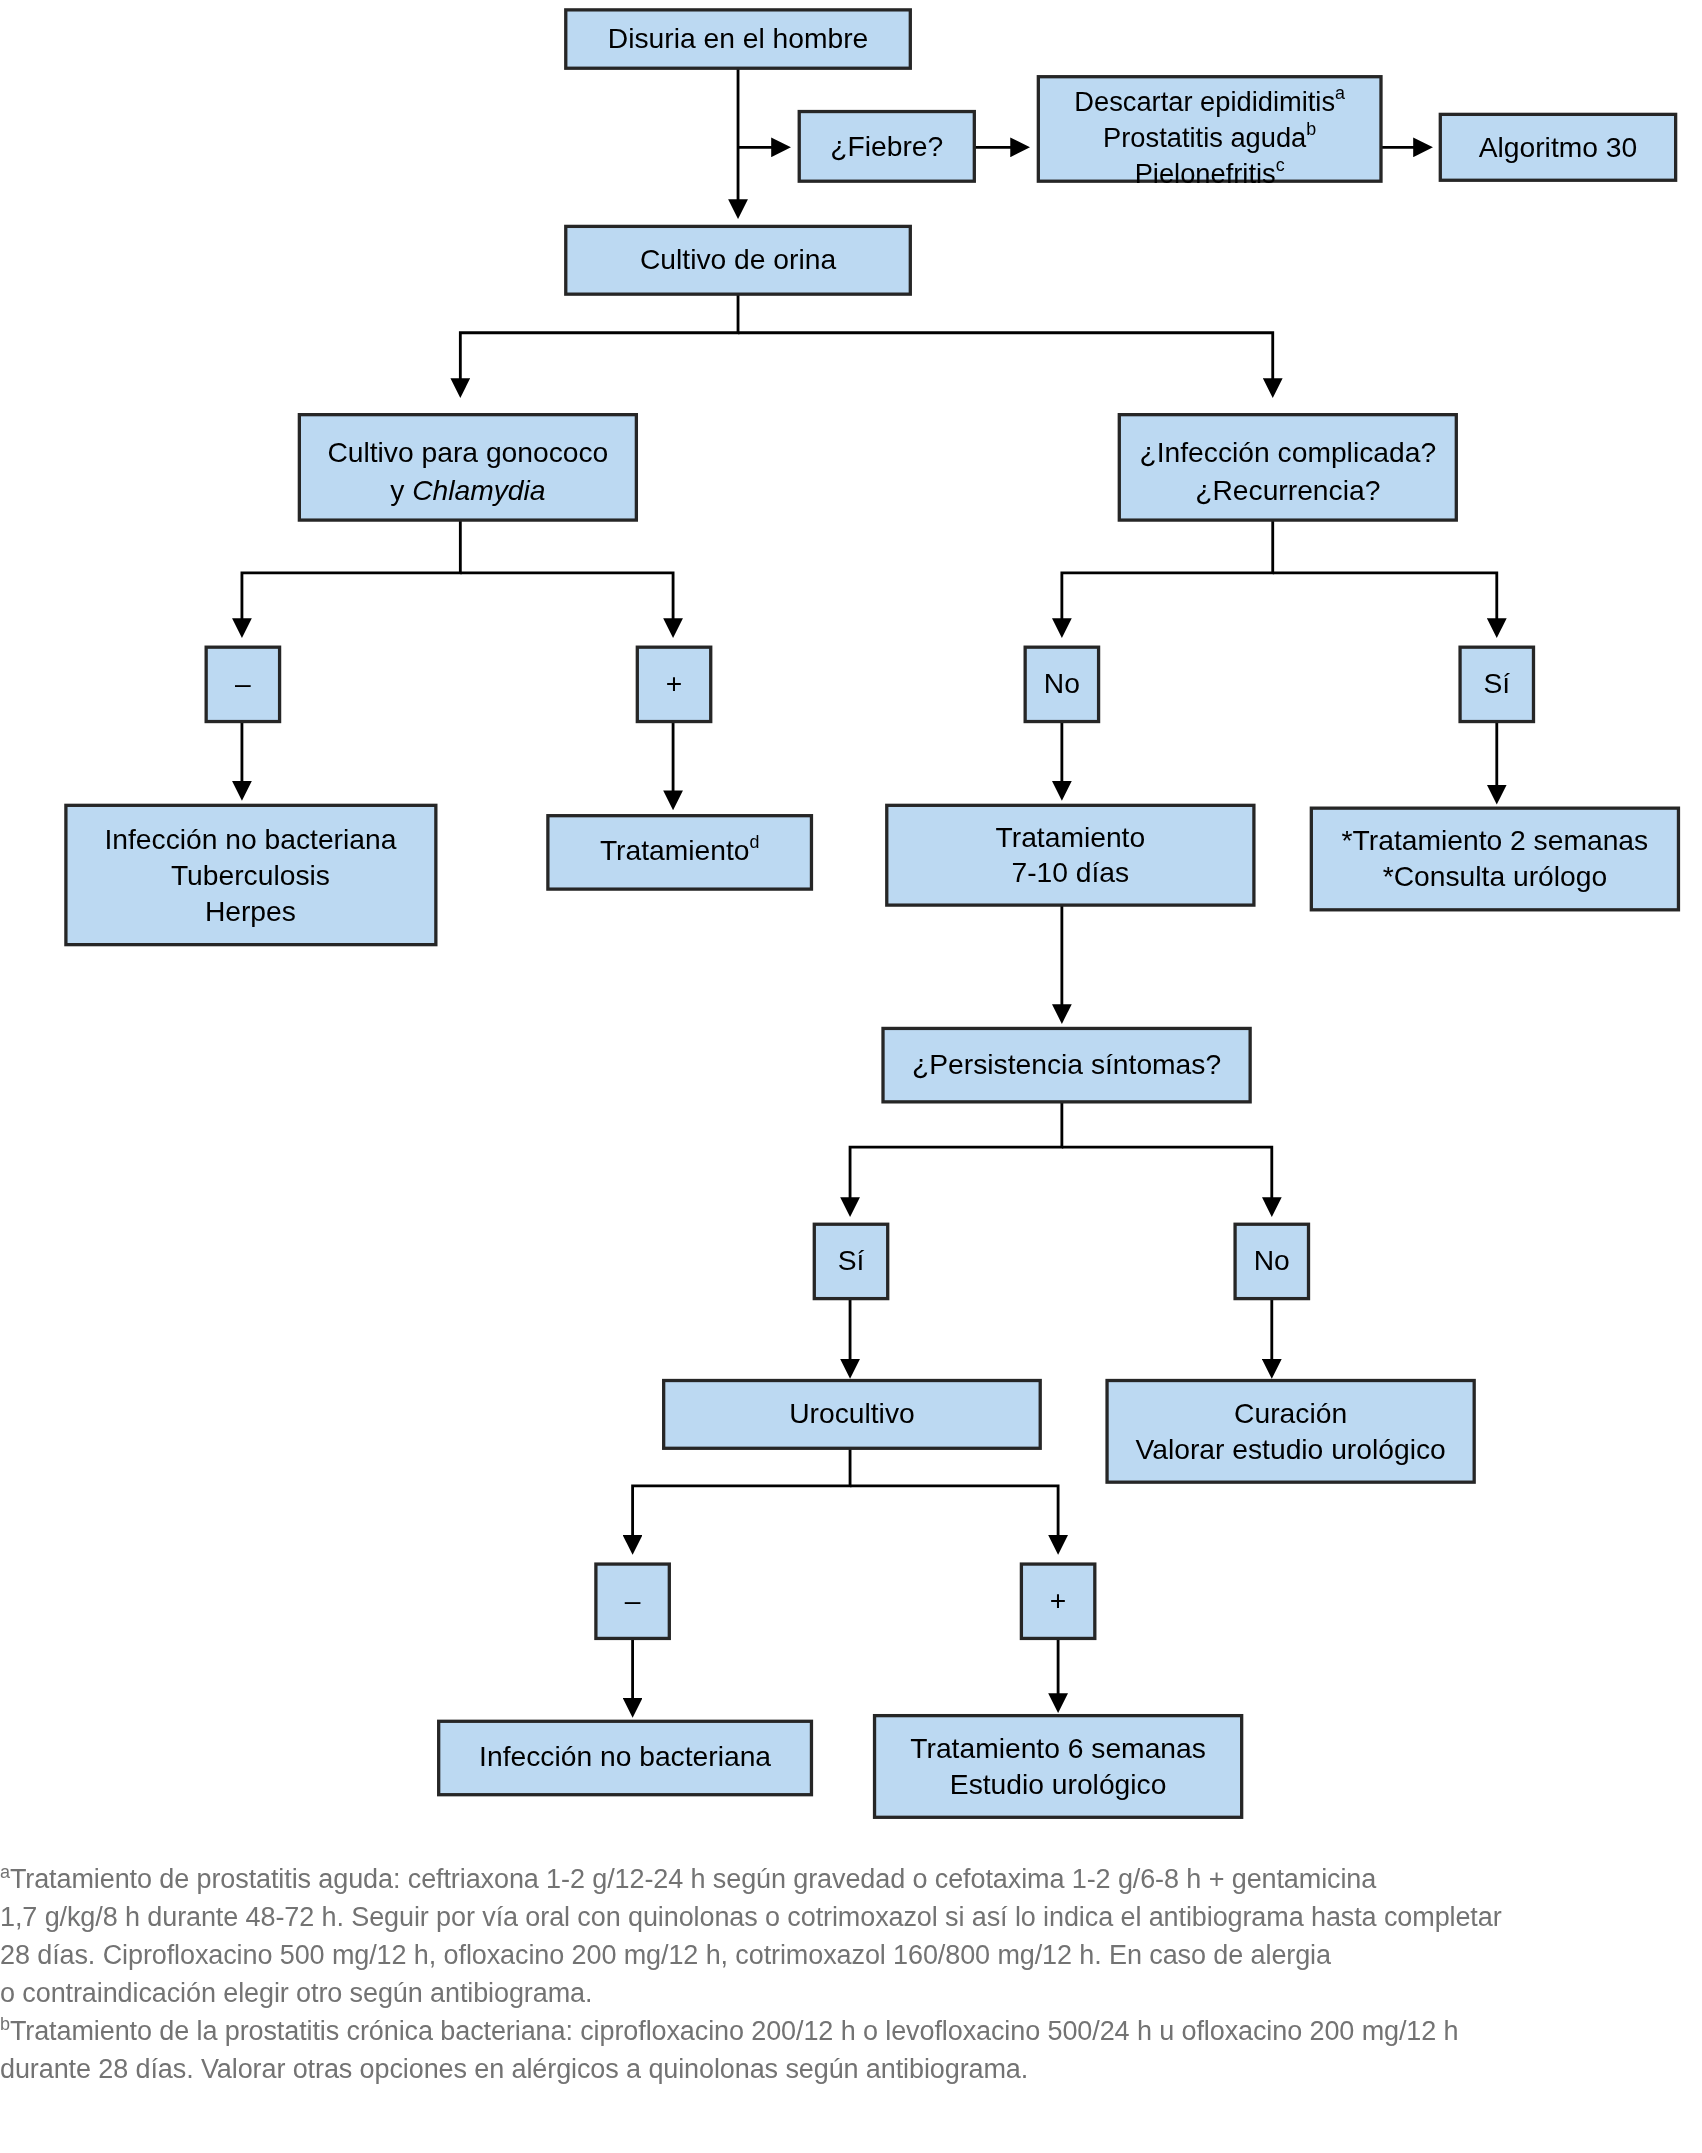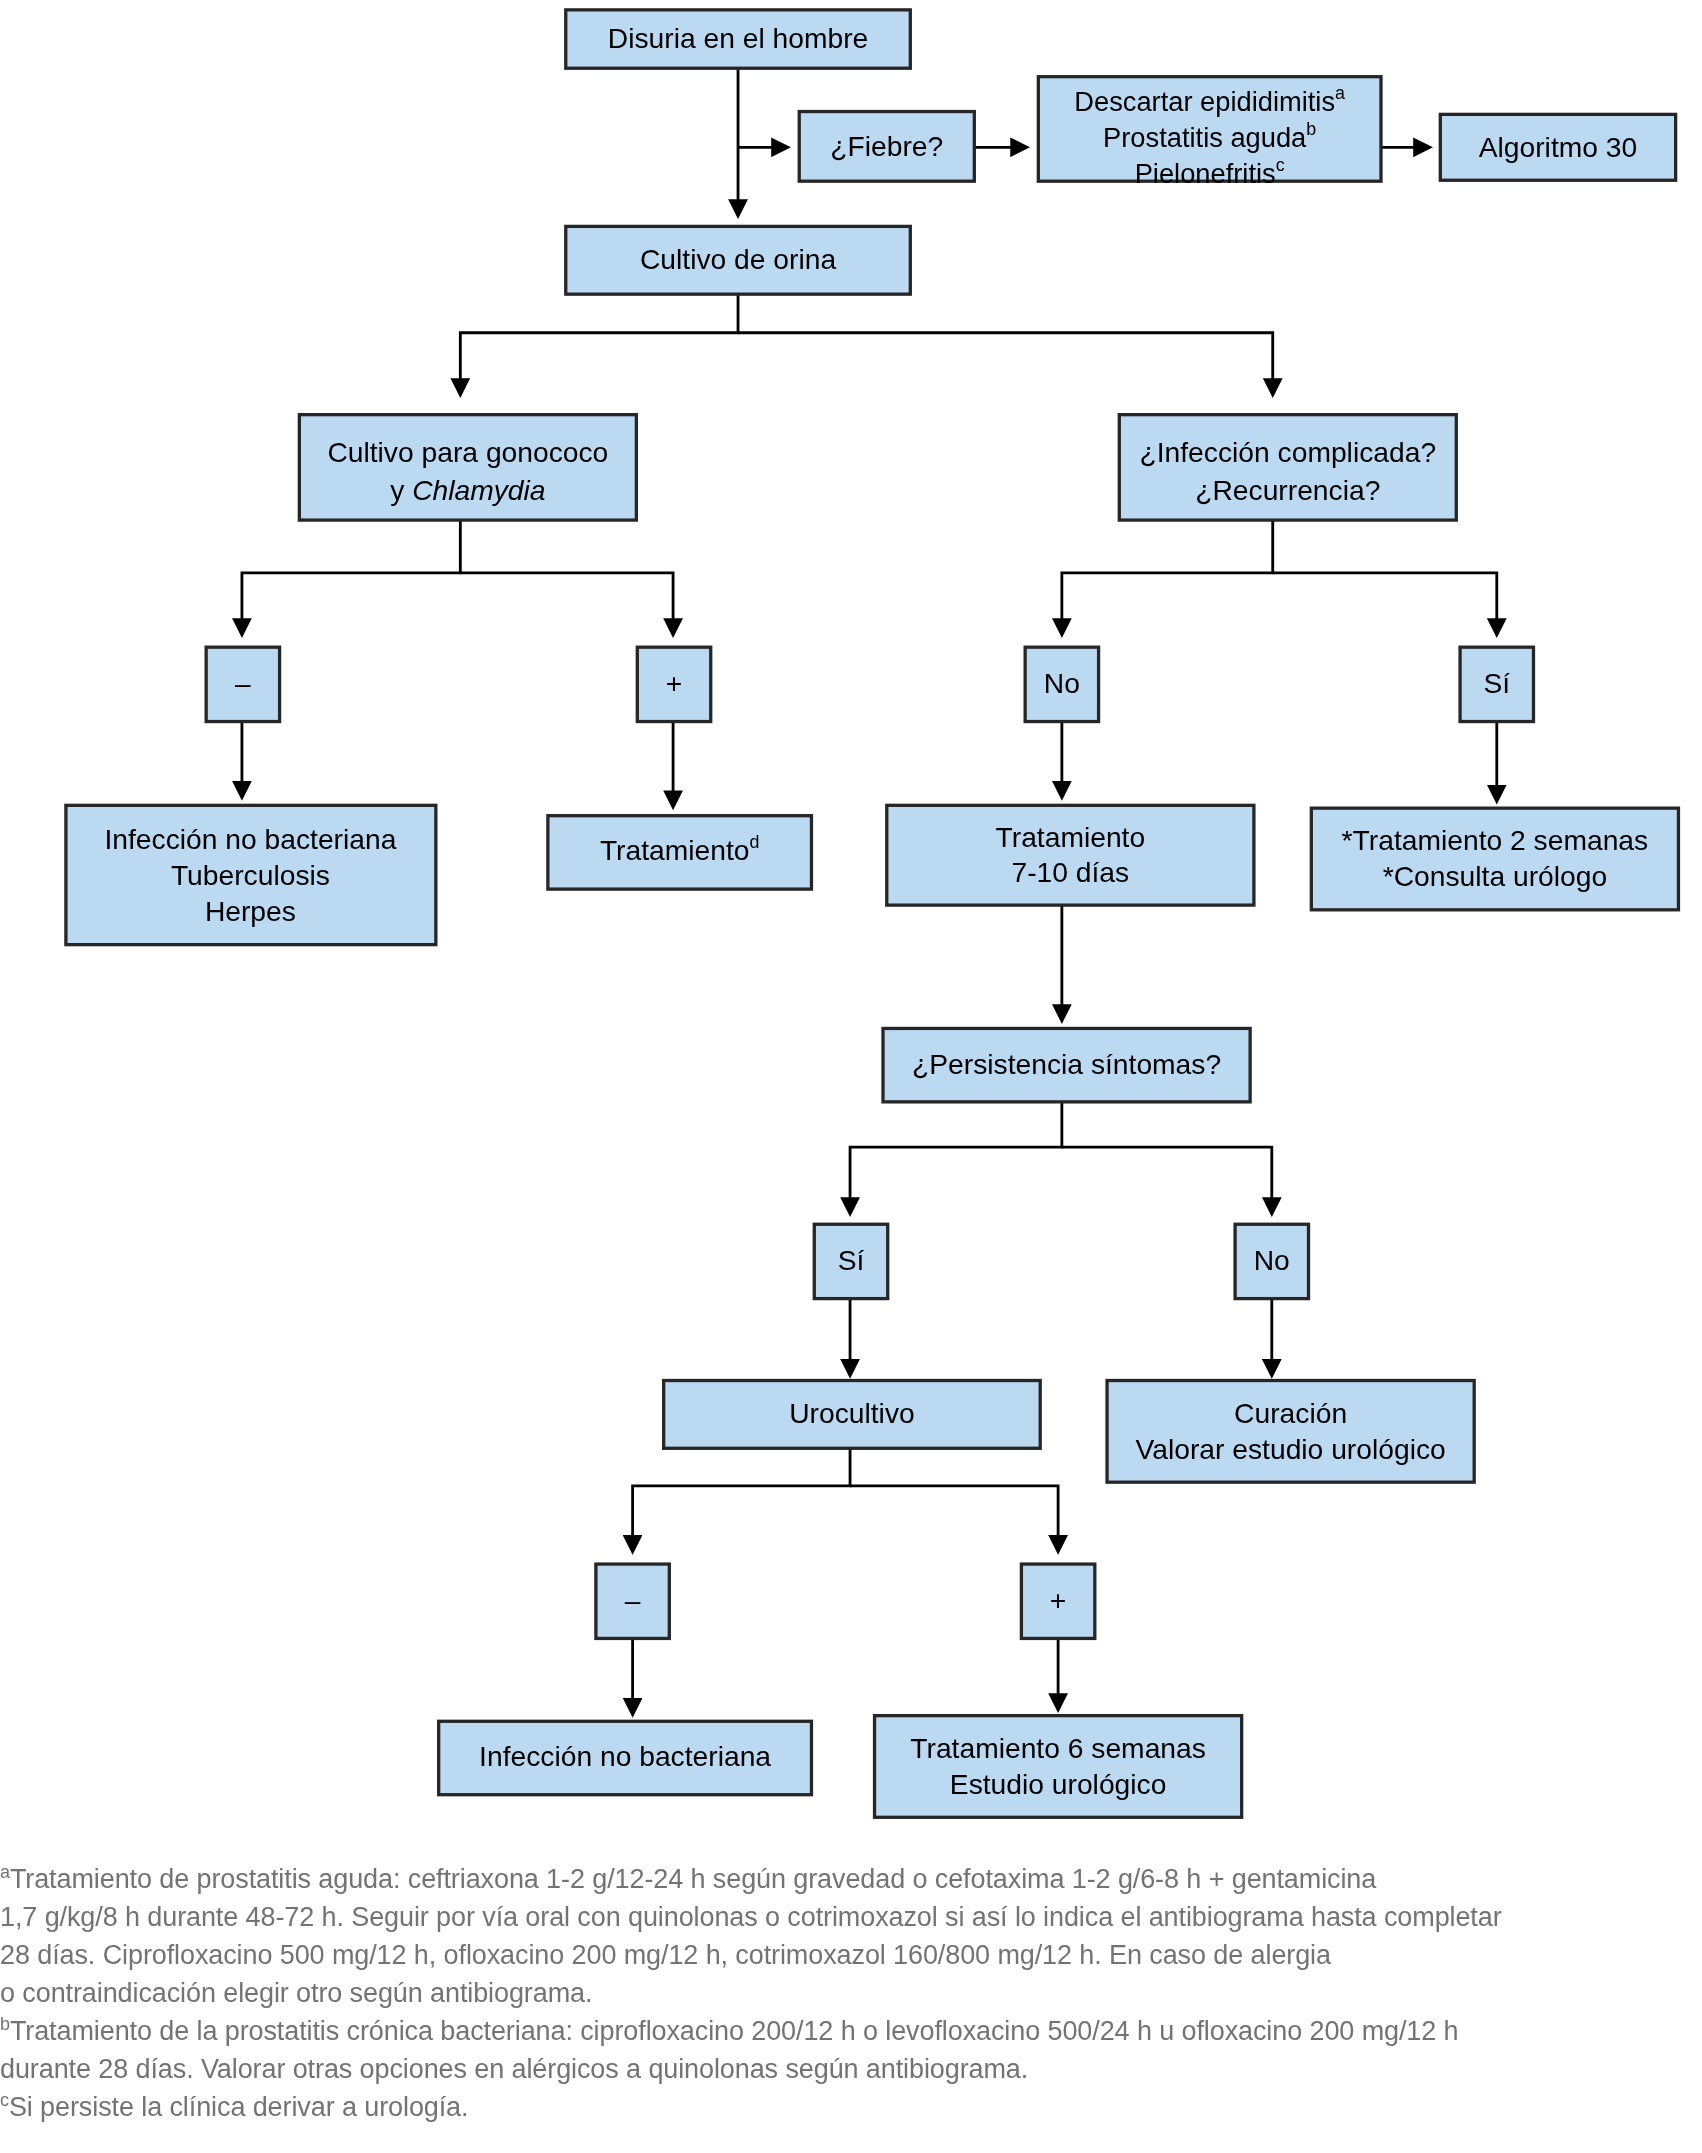--- a/index.html
+++ b/index.html
@@ -294,15 +294,14 @@
   </g>
 </svg>
 
 <div class="notes">
   <p><sup>a</sup><span>Tratamiento de prostatitis aguda: ceftriaxona 1-2 g/12-24 h según gravedad o cefotaxima 1-2 g/6-8 h + gentamicina
 1,7 g/kg/8 h durante 48-72 h. Seguir por vía oral con quinolonas o cotrimoxazol si así lo indica el antibiograma hasta completar
 28 días. Ciprofloxacino 500 mg/12 h, ofloxacino 200 mg/12 h, cotrimoxazol 160/800 mg/12 h. En caso de alergia
 o contraindicación elegir otro según antibiograma.</span></p>
   <p><sup>b</sup><span>Tratamiento de la prostatitis crónica bacteriana: ciprofloxacino 200/12 h o levofloxacino 500/24 h u ofloxacino 200 mg/12 h
 durante 28 días. Valorar otras opciones en alérgicos a quinolonas según antibiograma.</span></p>
-  <p><sup>c</sup><span>Si persiste la clínica derivar a urología.</span></p>
 </div>
 
 
 </body></html>

